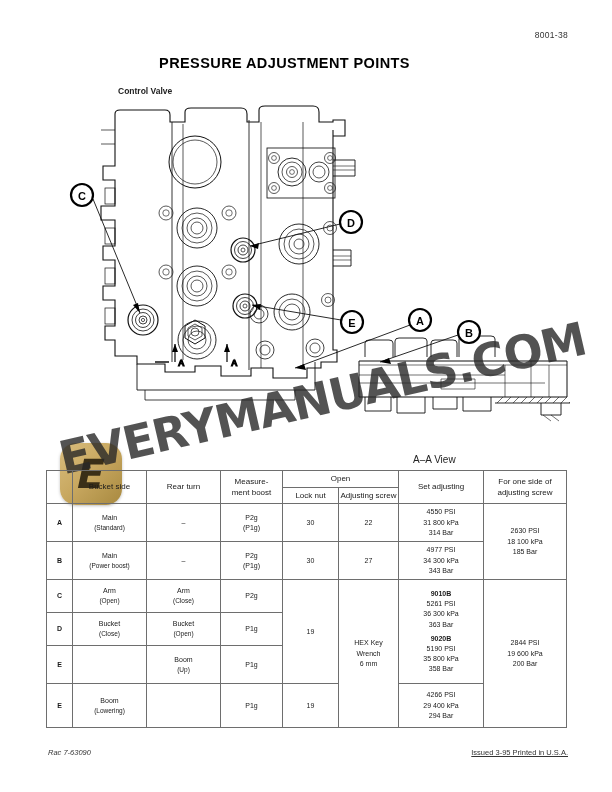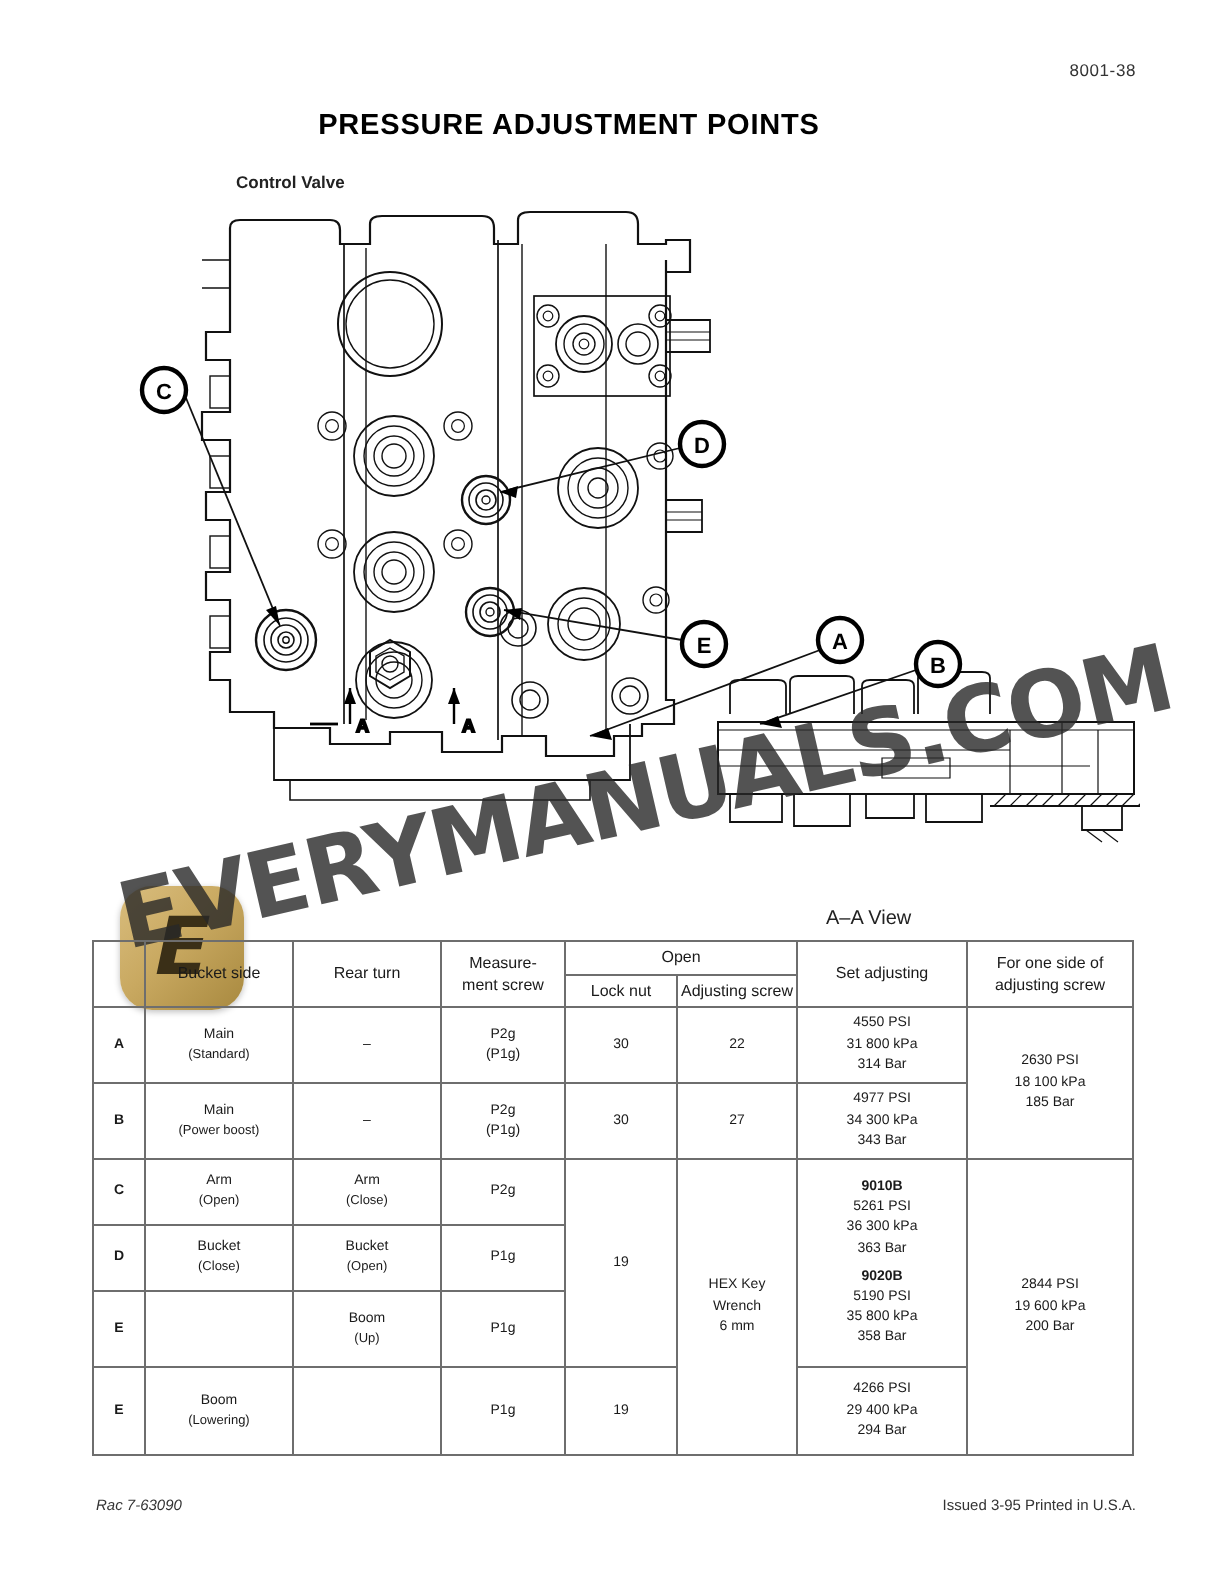--- a/index.html
+++ b/index.html
@@ -163,20 +163,21 @@
     font-size: 7.5px;
     color: #333;
     font-style: italic;
   }
   .footer-right {
     position: absolute;
     right: 44px;
     top: 748px;
     font-size: 7.5px;
     color: #333;
+    text-decoration: underline;
   }
 
   
   .callout-txt {
     font-family: "Liberation Sans", sans-serif;
     font-size: 11px;
     font-weight: bold;
     fill: #000;
   }
   .sect-txt {
@@ -416,21 +417,21 @@
       <col class="col-set">
       <col class="col-turn">
   </colgroup>
   <thead>
     <tr>
       <th rowspan="2"></th>
       <th rowspan="2" class="hdr-main">Bucket side</th>
       <th rowspan="2" class="hdr-main">Rear turn</th>
       <th rowspan="2" class="hdr-main">
         <span>Measure-</span><br>
-        <span>ment screw</span>
+        <span>ment boost</span>
       </th>
       <th colspan="2" class="hdr-main">Open</th>
       <th rowspan="2" class="hdr-main">Set adjusting</th>
       <th rowspan="2" class="hdr-main">
         <span>For one side of</span><br>
         <span>adjusting screw</span>
       </th>
     </tr>
     <tr>
       <th class="hdr-main">Lock nut</th>

